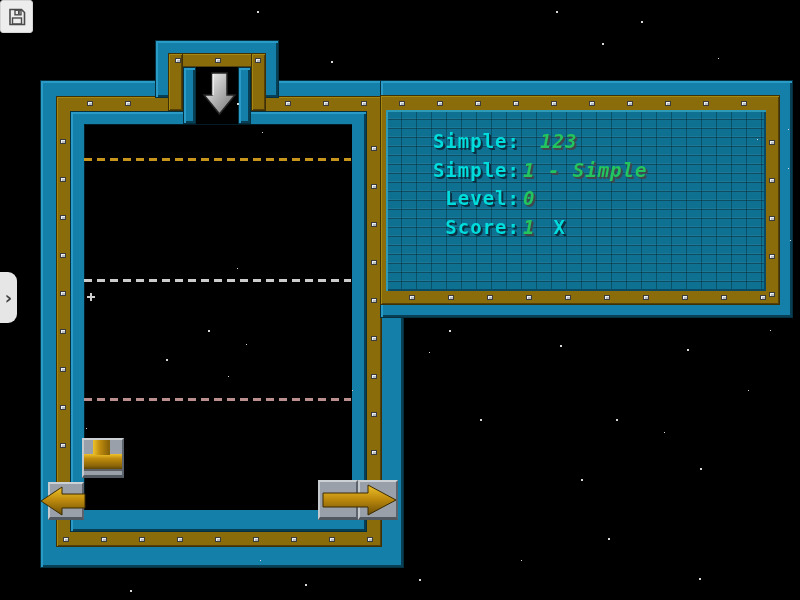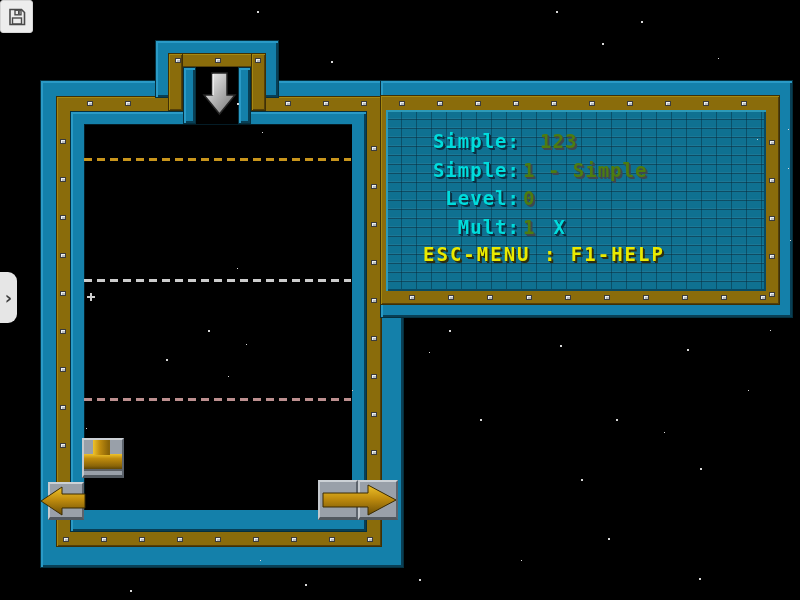--- a/index.html
+++ b/index.html
@@ -43,21 +43,21 @@
       repeating-linear-gradient(0deg, rgba(255,255,255,.05) 0 2px, transparent 2px 9px);
     box-shadow:inset 2px 2px 0 #2d9ab8, inset -2px -2px 0 #0a4a62;}
   
   .rivet{position:absolute;width:6px;height:5px;background:#b9bcbe;border:1px solid #3c3c3c;
          box-shadow:inset 1px 1px 0 #eceff1;z-index:5;box-sizing:border-box;}
   
   .prow{position:absolute;left:394px;height:22px;z-index:6;font-weight:bold;font-size:19px;
         letter-spacing:1px;white-space:pre;line-height:22px;}
   .plabel{display:inline-block;width:126px;text-align:right;color:#00dcdc;
           text-shadow:2px 2px 0 #0d2f42,1px 1px 0 #0d2f42;}
-  .pvalue{color:#4d7c0f;text-shadow:2px 2px 0 #3f4850,1px 1px 0 #3f4850;}
+  .pvalue{color:#22c55e;text-shadow:2px 2px 0 #3f4850,1px 1px 0 #3f4850;font-style:italic;}
   .psuffix{color:#00dcdc;text-shadow:2px 2px 0 #0d2f42,1px 1px 0 #0d2f42;}
   #help-line{position:absolute;left:423px;top:243px;z-index:6;font-weight:bold;font-size:19px;
         letter-spacing:2px;color:#eaea00;text-shadow:2px 2px 0 #2e2e10,1px 1px 0 #2e2e10;white-space:pre;}
   
   .guide{position:absolute;left:84px;width:267px;height:3px;z-index:4;}
   
   .tile{position:absolute;background:#99a0a9;border-top:2px solid #ccd1d6;border-left:2px solid #c4c9ce;
         border-right:2px solid #5c636c;border-bottom:3px solid #51585f;box-sizing:border-box;z-index:4;}
   .piece{position:absolute;z-index:5;}
   #t-pipe-bar{position:absolute;left:0;right:0;top:14px;height:15px;
@@ -103,23 +103,22 @@
     <line x1="12" y1="2" x2="12" y2="23" stroke="#ffffff" stroke-width="1.5" opacity=".8"></line>
   </svg>
 
   <div id="p-teal" class="abs teal"></div>
   <div id="p-gold" class="abs gold"></div>
   <div id="p-brick" class="abs"></div>
   <div id="panel-rows">
       <div class="prow" style="top: 130px;"><span class="plabel">Simple:</span><span class="pvalue" style="margin-left: 20px;">123</span></div>
       <div class="prow" style="top: 159px;"><span class="plabel">Simple:</span><span class="pvalue" style="margin-left: 3px;">1 - Simple</span></div>
       <div class="prow" style="top: 187px;"><span class="plabel">Level:</span><span class="pvalue" style="margin-left: 3px;">0</span></div>
-      <div class="prow" style="top: 216px;"><span class="plabel">Mult:</span><span class="pvalue" style="margin-left: 3px;">1</span><span class="psuffix" style="margin-left: 18px;">X</span></div>
+      <div class="prow" style="top: 216px;"><span class="plabel">Score:</span><span class="pvalue" style="margin-left: 3px;">1</span><span class="psuffix" style="margin-left: 18px;">X</span></div>
     </div>
-  <div id="help-line">ESC-MENU : F1-HELP</div>
 
   <div class="tile" style="left:82px;top:438px;width:42px;height:40px;">
     <div id="t-pipe-bar"></div>
     <div id="t-pipe-stub"></div>
   </div>
 
   <div class="tile" style="left:48px;top:482px;width:36px;height:38px;"></div>
   <svg class="piece" style="left:40px;top:485px;" width="46" height="32" viewBox="0 0 46 32">
     <defs>
       <linearGradient id="ggrad" x1="0" y1="0" x2="0" y2="1">

